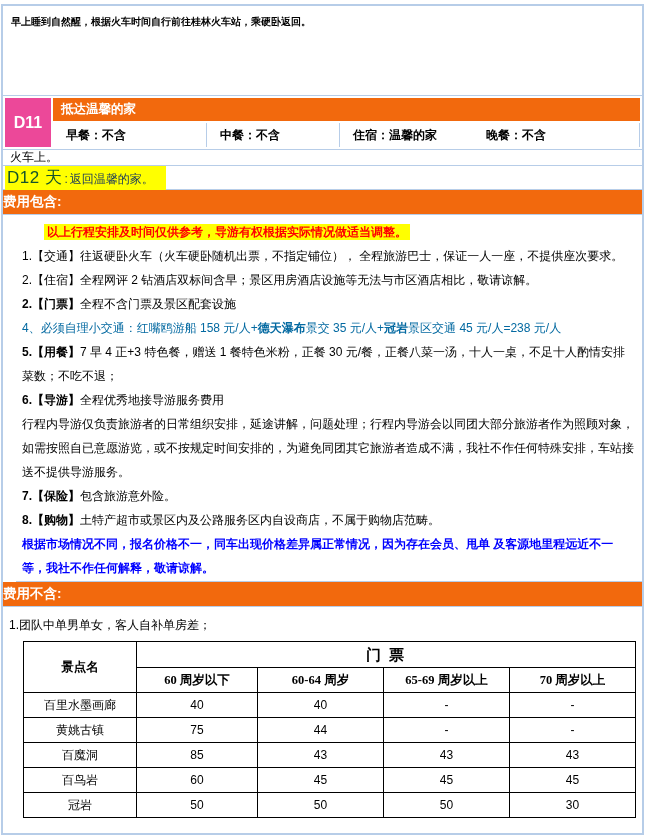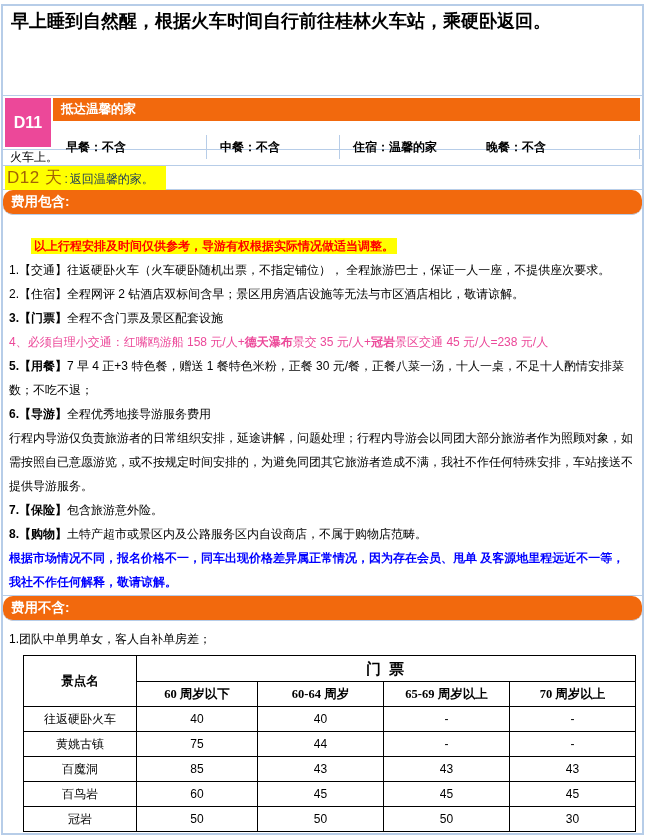--- a/index.html
+++ b/index.html
@@ -6,50 +6,50 @@
   html,body { margin:0; padding:0; }
   body {
     width:645px; height:837px; background:#ffffff; overflow:hidden; position:relative;
     font-family:"Liberation Sans","DejaVu Sans",sans-serif; color:#000;
   }
   .page { position:absolute; left:1px; right:1px; top:4px; bottom:2px;
           border:2px solid #B7CDE8; overflow:hidden; background:#fff; }
 
   .sect { border-bottom:1px solid #B7CDE8; }
 
-  .intro { height:90px; padding:7px 8px 12px 8px; font-weight:bold; font-size:18px; line-height:17px; }
+  .intro { height:90px; padding:7px 8px 12px 8px; font-weight:bold; font-size:10px; line-height:17px; }
 
   .d11 { height:54px; padding:2px; display:flex; gap:2px; }
   .d11-day { width:46px; background:#ec4899; color:#fff; font-weight:bold; font-size:16px;
              display:flex; align-items:center; justify-content:center; }
-  .d11-right { flex:1; display:flex; flex-direction:column; gap:14px; }
+  .d11-right { flex:1; display:flex; flex-direction:column; gap:2px; }
   .d11-title { flex:1; background:#F2690D; color:#fff; font-weight:bold; font-size:12.5px;
                line-height:23px; padding:0 8px; }
   .meals { display:flex; height:24px; }
   .meal { font-weight:bold; font-size:12px; line-height:24px; padding-left:13px;
           border-right:1px solid #B7CDE8; white-space:nowrap; overflow:hidden; }
   .meal.m1 { width:154px; } .meal.m2 { width:133px; } .meal.m3 { width:167px; }
   .meal.m4 { flex:1; border-right:none; }
 
   .train { height:16px; line-height:15px; font-size:12px; padding-left:7px; }
 
   .d12row { height:24px; display:flex; align-items:center; padding-left:2px; }
   .d12-hl { background:#FFFF00; display:inline-flex; align-items:baseline; padding:0 12px 1px 2px; }
-  .d12-day { font-size:17px; color:#a16207; letter-spacing:0.5px; }
+  .d12-day { font-size:17px; color:#14532d; letter-spacing:0.5px; }
   .d12-rest { font-size:12px; color:#17365D; padding-left:2px; }
 
   .band { height:25px; background:#F2690D; color:#fff; font-weight:bold; font-size:13.5px;
-          line-height:24px; padding-left:8px; border-bottom:1px solid #B7CDE8;border-radius:10px; }
+          line-height:24px; border-bottom:1px solid #B7CDE8; }
 
-  .include { padding:19px 6px 1px 6px; font-size:12px; line-height:24px; }
+  .include { padding:5px 6px 1px 6px; font-size:12px; line-height:24px;margin-left:13px; }
   .include p { margin:0; }
   .oneline { white-space:nowrap; overflow:hidden; }
   .notice-wrap { padding-left:22px; }
   .hl-red { background:#FFFF00; color:#FF0000; font-weight:bold; padding:1px 3px; }
-  .red { color:#ec4899; }
+  .red { color:#0369a1; }
   .blue { color:#0000FF; font-weight:bold; }
   .bold { font-weight:bold; }
 
   .exclude { padding:6px 6px 0 6px; font-size:12px; line-height:24px; }
   .exclude p { margin:0; }
 
   table.tickets { border-collapse:collapse; margin:4px 0 0 14px; table-layout:fixed; width:612px; }
   table.tickets th, table.tickets td { border:1px solid #000; text-align:center; padding:0; }
   .group-hd { font-size:15px; font-weight:bold; height:26px; letter-spacing:2px; }
   .corner-hd { font-size:12.5px; font-weight:bold; }
@@ -92,21 +92,21 @@
 
   <div class="band">费用包含:</div>
 
   <div class="sect include">
     <p class="oneline notice-wrap">
       <span class="hl-red">以上行程安排及时间仅供参考，导游有权根据实际情况做适当调整。</span>
     </p>
     <p class="oneline">1.【交通】往返硬卧火车（火车硬卧随机出票，不指定铺位）， 全程旅游巴士，保证一人一座，不提供座次要求。</p>
     <p class="oneline">2.【住宿】全程网评 2 钻酒店双标间含早；景区用房酒店设施等无法与市区酒店相比，敬请谅解。</p>
     <p class="oneline">
-      <span class="bold">3.【门票】</span><span>全程不含门票及景区配套设施</span>
+      <span class="bold">2.【门票】</span><span>全程不含门票及景区配套设施</span>
     </p>
     <p class="oneline red">
       <span>4、必须自理小交通：红嘴鸥游船 158 元/人+</span><span class="bold">德天瀑布</span><span>景交 35 元/人+</span><span class="bold">冠岩</span><span>景区交通 45 元/人=238 元/人</span>
     </p>
     <p>
       <span class="bold">5.【用餐】</span><span>7 早 4 正+3 特色餐，赠送 1 餐特色米粉，正餐 30 元/餐，正餐八菜一汤，十人一桌，不足十人酌情安排菜数；不吃不退；</span>
     </p>
     <p class="oneline">
       <span class="bold">6.【导游】</span><span>全程优秀地接导游服务费用</span>
     </p>
@@ -140,21 +140,21 @@
         </tr>
         <tr>
           <th class="age-hd">60 周岁以下</th>
           <th class="age-hd">60-64 周岁</th>
           <th class="age-hd">65-69 周岁以上</th>
           <th class="age-hd">70 周岁以上</th>
         </tr>
       </thead>
       <tbody>
         <tr>
-          <td>往返硬卧火车</td>
+          <td>百里水墨画廊</td>
           <td>40</td>
           <td>40</td>
           <td>-</td>
           <td>-</td>
         </tr>
         <tr>
           <td>黄姚古镇</td>
           <td>75</td>
           <td>44</td>
           <td>-</td>

